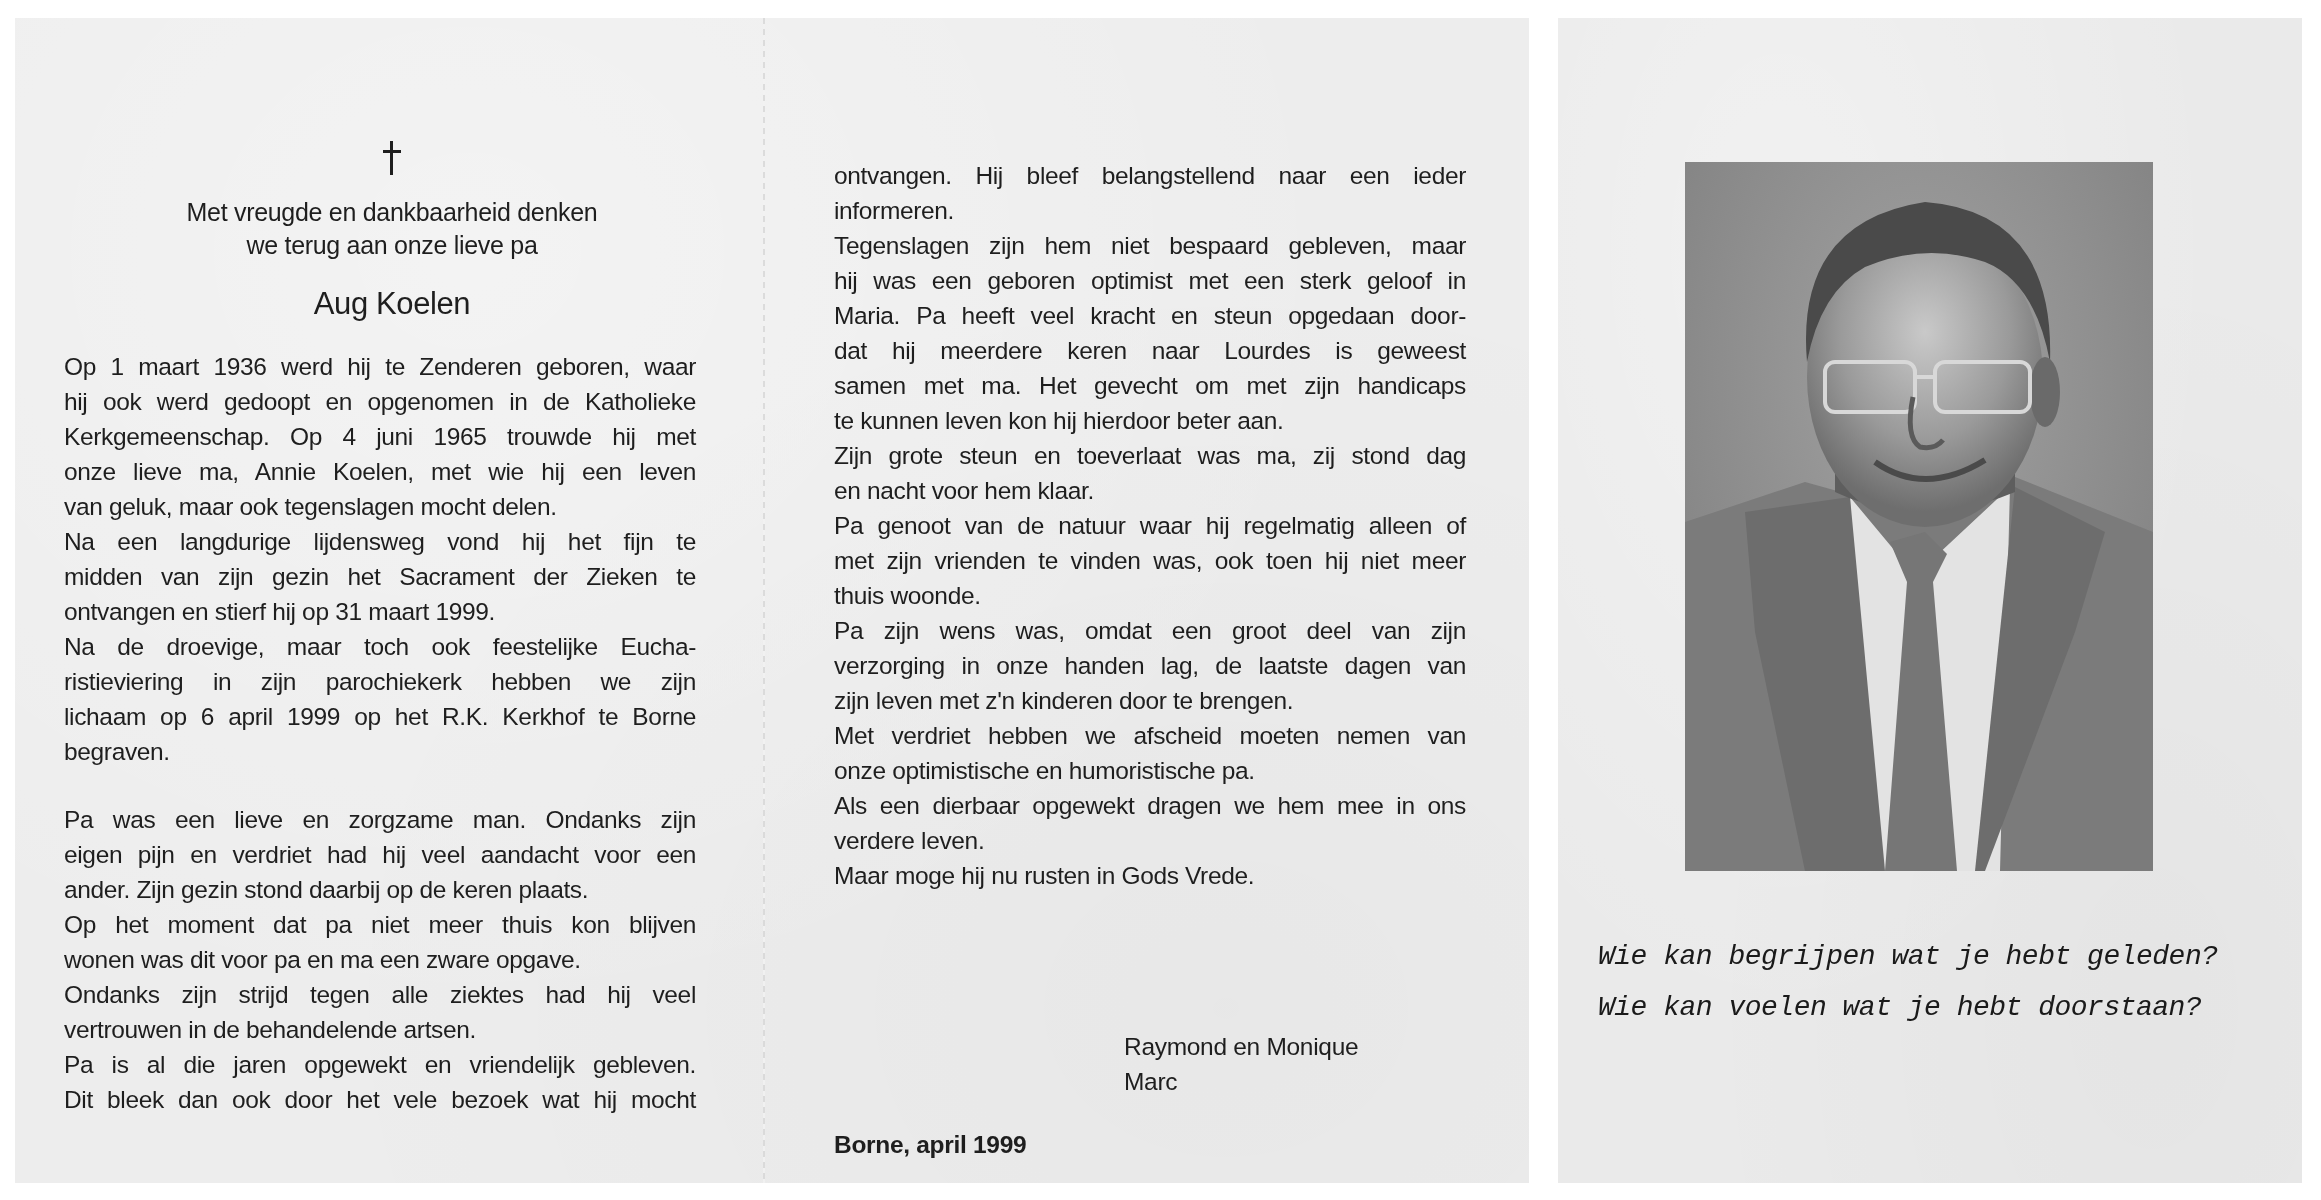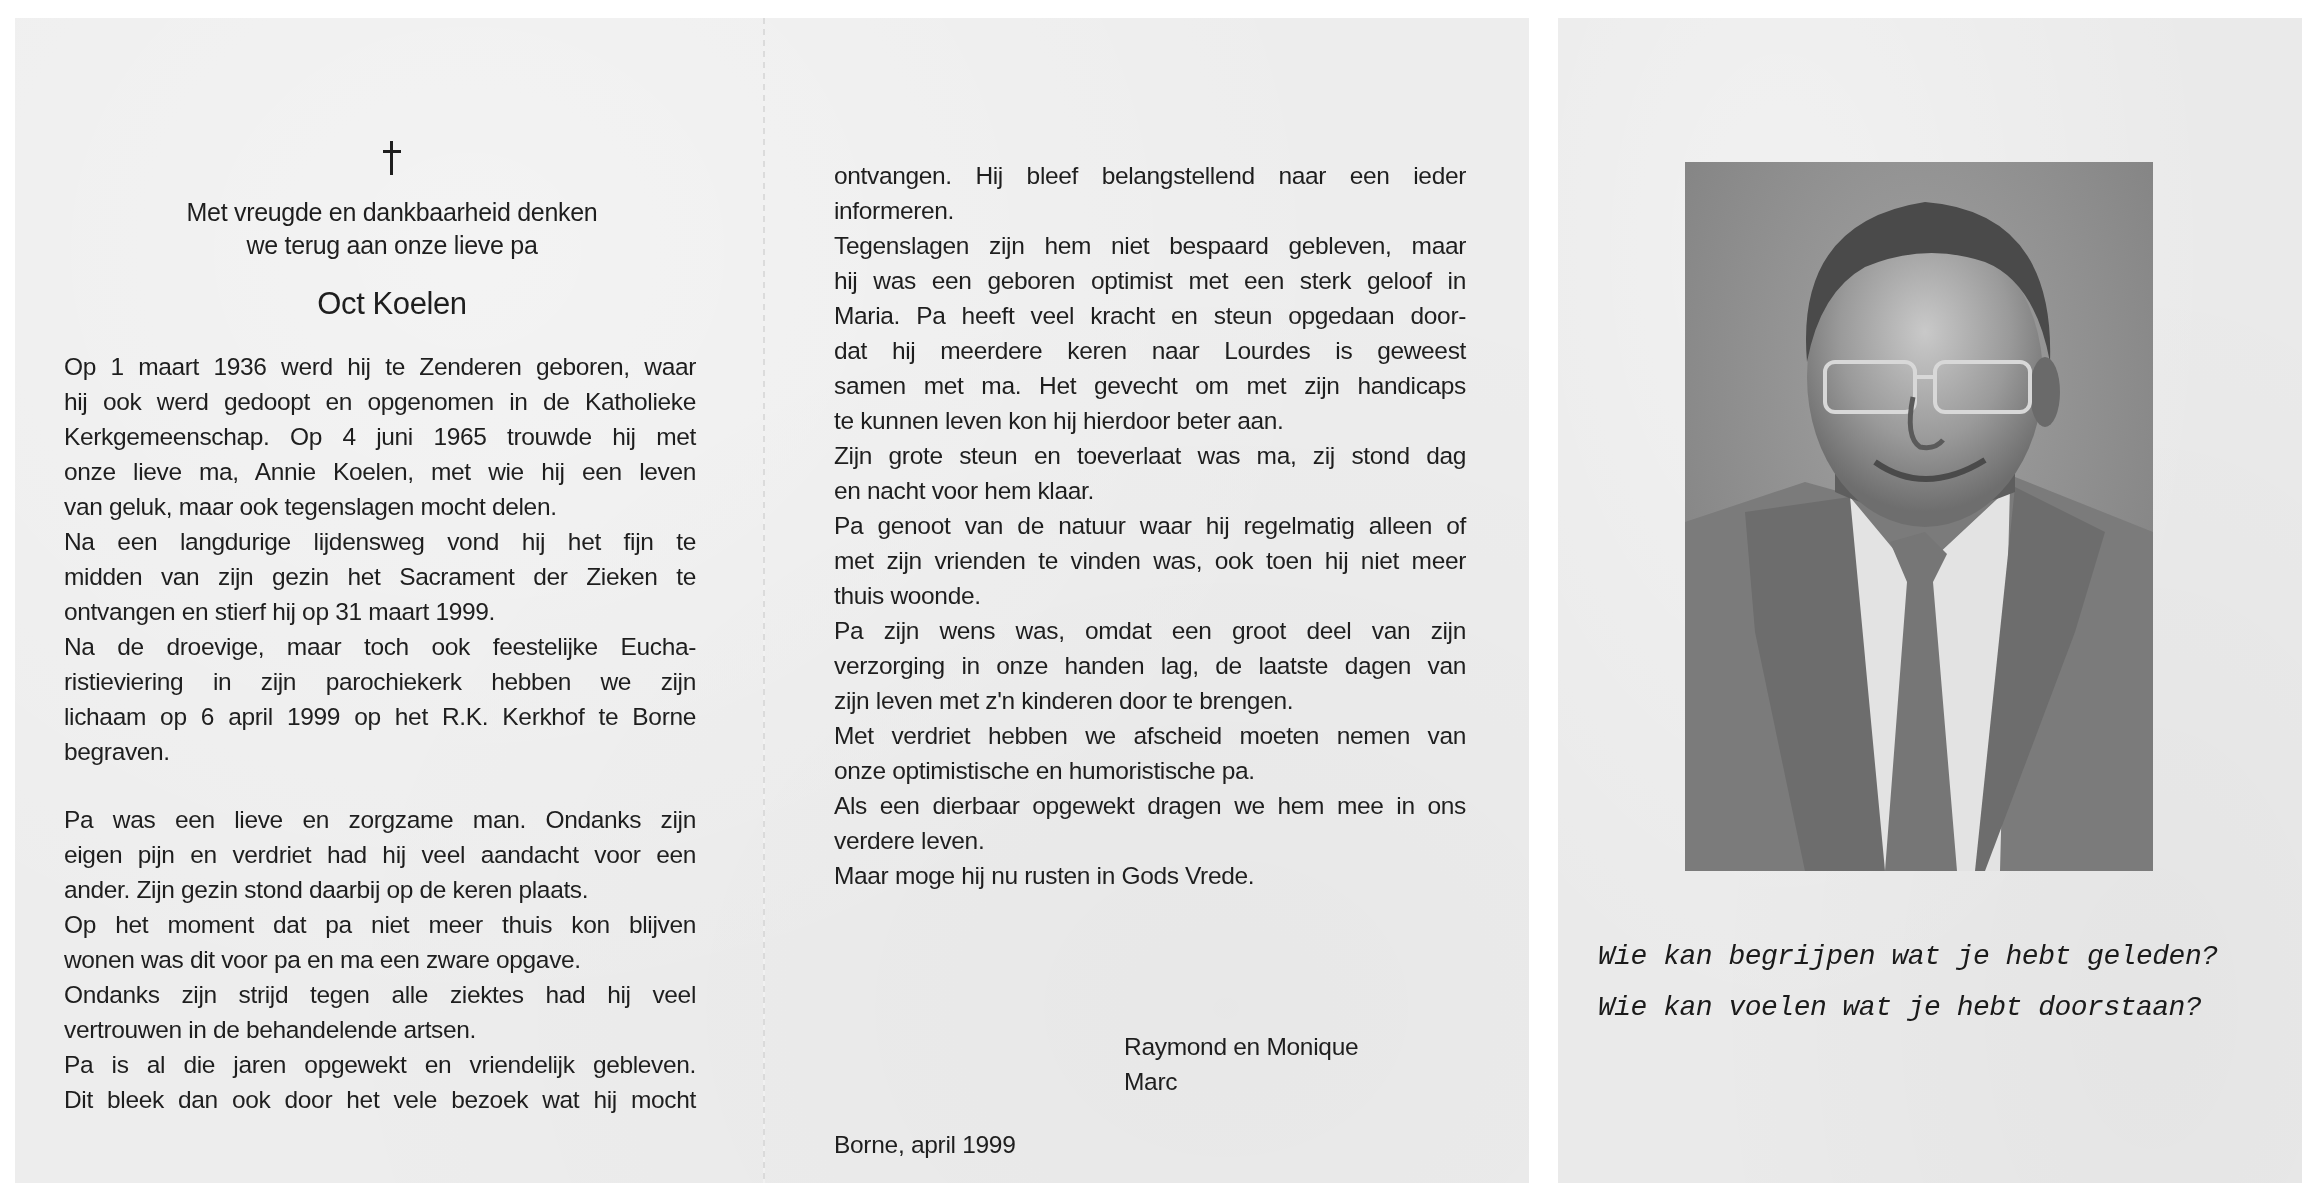--- a/index.html
+++ b/index.html
@@ -53,21 +53,21 @@
   #left-body-1 { left: 49px; top: 331px; width: 632px; }
   #left-body-2 { left: 49px; top: 784px; width: 632px; }
   #mid-body-1 { left: 69px; top: 102px; width: 632px; }
   #mid-body-2 { left: 69px; top: 869px; width: 632px; }
 
   .signature {
     position: absolute; left: 359px; top: 973px; font-size: 24.5px; line-height: 35px; letter-spacing: -0.3px;
   }
   .signature .ln { display: block; }
   .place-date {
-    position: absolute; left: 69px; top: 1071px; font-size: 24.5px; line-height: 35px; letter-spacing: -0.3px;
+    position: absolute; left: 69px; top: 1071px; font-size: 24.5px; line-height: 35px; letter-spacing: -0.3px; font-weight: bold;
   }
 
   .photo-frame {
     position: absolute; left: 127px; top: 144px; width: 468px; height: 709px;
     background: #8a8a8a; overflow: hidden;
   }
   .photo-frame svg { display: block; width: 100%; height: 100%; }
 
   .quote {
     position: absolute; left: 40px; width: 640px; font-family: Liberation Mono, monospace;
@@ -77,21 +77,21 @@
   .quote-2 { top: 965px; }
 </style>
 </head>
 <body>
 
 <div class="card" id="card-text">
   <div class="panel" id="panel-left">
     <div class="cross"></div>
     <div class="intro intro-1">Met vreugde en dankbaarheid denken</div>
     <div class="intro intro-2">we terug aan onze lieve pa</div>
-    <div class="name">Oct Koelen</div>
+    <div class="name">Aug Koelen</div>
 
     <div class="body-text" id="left-body-1">
       <span class="ln j">Op 1 maart 1936 werd hij te Zenderen geboren, waar</span>
       <span class="ln j">hij ook werd gedoopt en opgenomen in de Katholieke</span>
       <span class="ln j">Kerkgemeenschap. Op 4 juni 1965 trouwde hij met</span>
       <span class="ln j">onze lieve ma, Annie Koelen, met wie hij een leven</span>
       <span class="ln">van geluk, maar ook tegenslagen mocht delen.</span>
       <span class="ln j">Na een langdurige lijdensweg vond hij het fijn te</span>
       <span class="ln j">midden van zijn gezin het Sacrament der Zieken te</span>
       <span class="ln">ontvangen en stierf hij op 31 maart 1999.</span>

